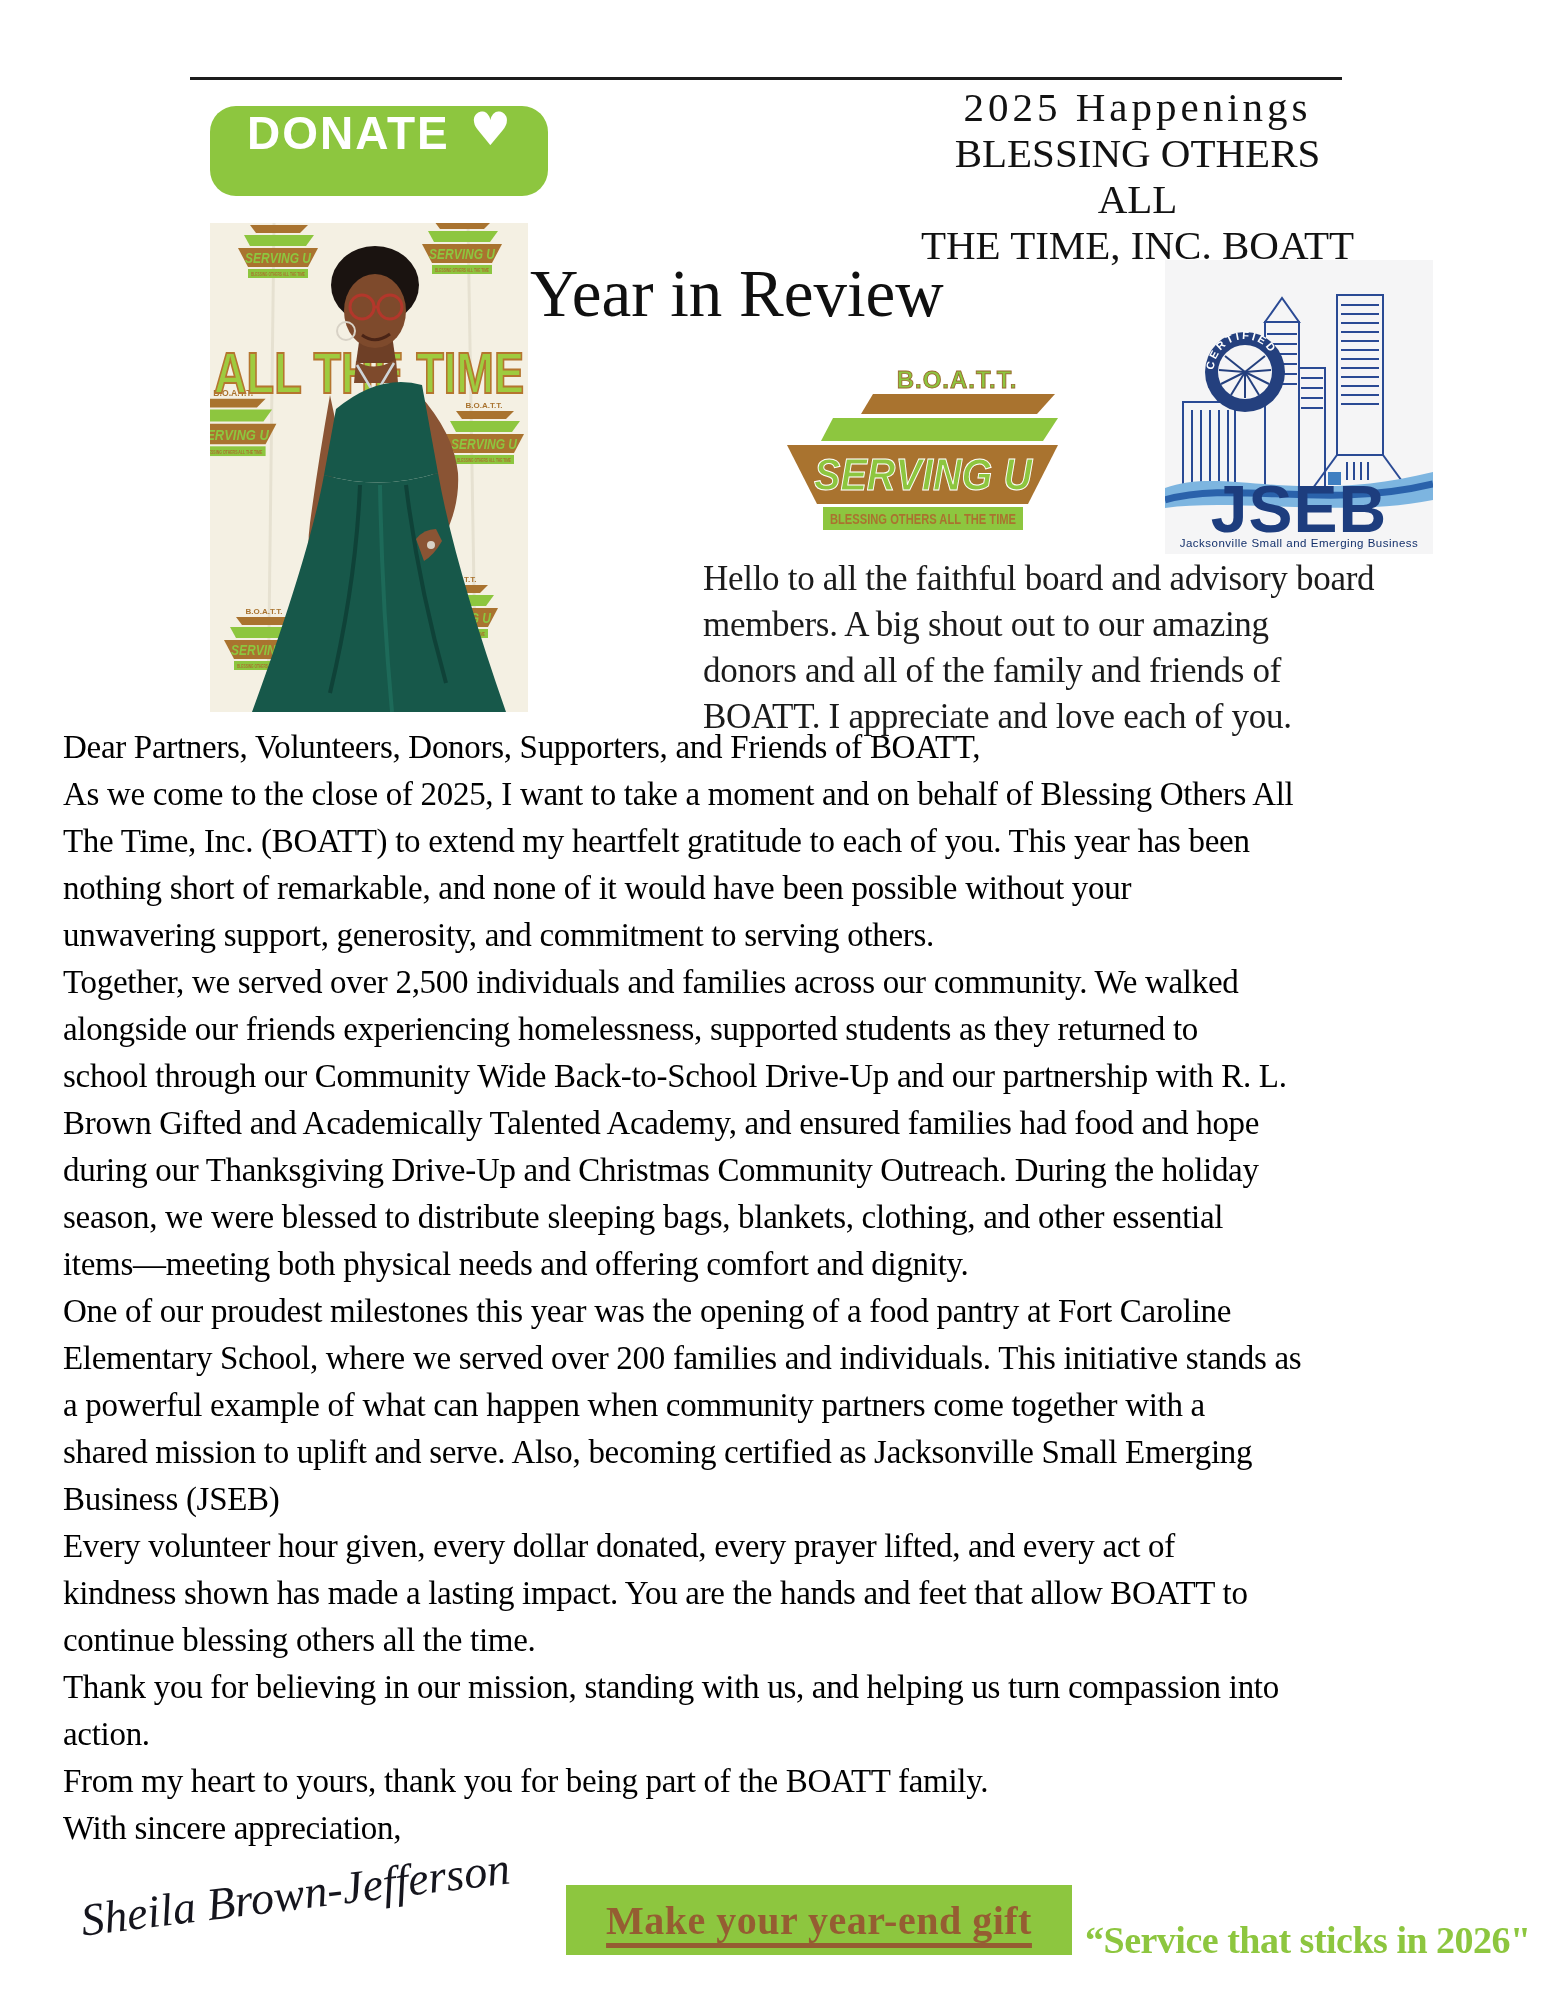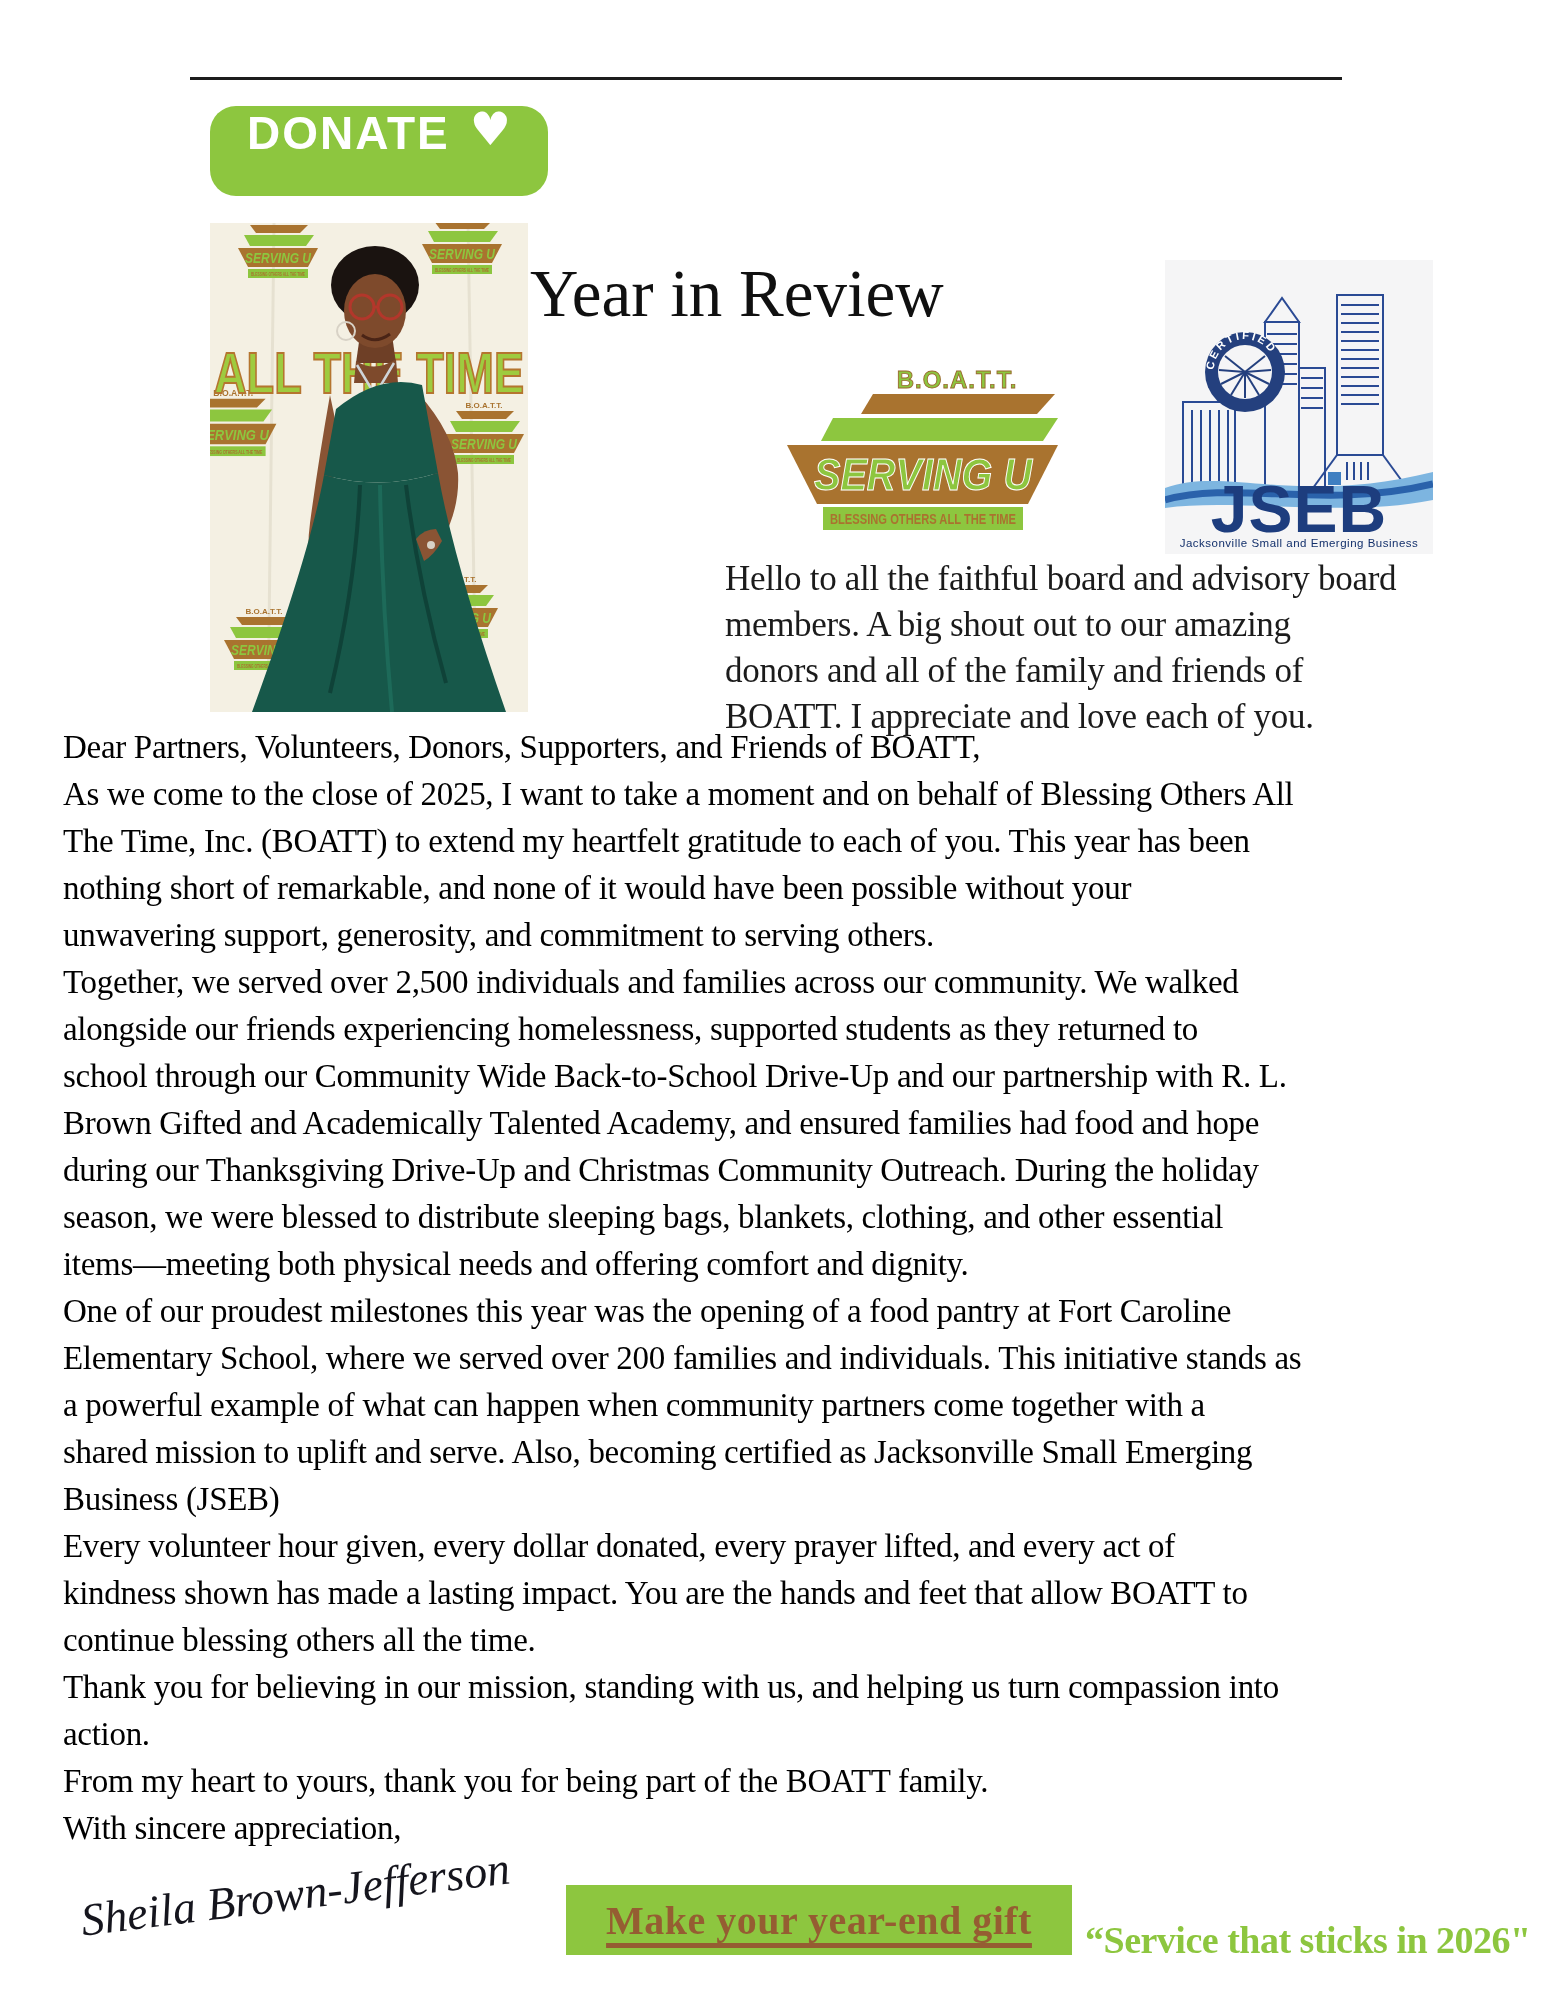--- a/index.html
+++ b/index.html
@@ -19,21 +19,21 @@
   #header-block .hap{font-size:41px;letter-spacing:4px;}
   #header-block .org{font-size:41px;letter-spacing:0px;}
 
   #year-title{left:530px;top:255px;width:690px;text-align:left;font-size:67px;color:#101010;}
 
   #photo{left:210px;top:223px;width:318px;height:489px;}
   #jseb{left:1165px;top:260px;width:268px;height:294px;}
   #boatt{left:785px;top:366px;width:275px;height:166px;}
 
   #greeting{left:703px;top:556px;width:740px;font-size:35px;line-height:46px;
-      letter-spacing:-0.3px;color:#1b1b1b;margin-left:22px;}
+      letter-spacing:-0.3px;color:#1b1b1b;}
 
   #letter{left:63px;top:724px;width:1480px;font-size:33px;letter-spacing:-0.3px;color:#000000;}
   #letter .ln{height:47px;line-height:47px;white-space:nowrap;}
 
   #signature{left:78px;top:1894px;font-size:46px;font-style:italic;color:#15151d;
       transform:rotate(-7deg);transform-origin:left top;font-family:"Liberation Serif",cursive,serif;}
 
   #gift-box{left:566px;top:1885px;width:506px;height:70px;background:#8dc63f;
       display:flex;align-items:center;justify-content:center;cursor:pointer;}
   #gift-box .cta{font-size:40px;font-weight:bold;color:#955d32;letter-spacing:0.5px;
@@ -48,20 +48,25 @@
 
 <div id="page">
 
   <div id="top-rule" class="abs"></div>
 
   <div id="donate-btn" class="abs">
     <span class="lbl">DONATE</span>
     <span class="heart">♥</span>
   </div>
 
+  <div id="header-block" class="abs">
+    <div class="hap">2025 Happenings</div>
+    <div class="org">BLESSING OTHERS ALL</div>
+    <div class="org">THE TIME, INC. BOATT</div>
+  </div>
 
   <div id="year-title" class="abs">Year in Review</div>
 
   <svg id="photo" class="abs" viewBox="0 0 318 489" preserveAspectRatio="none">
     <defs>
       <g id="miniLogo">
         <text x="40" y="7" font-size="8" font-weight="bold" fill="#a9732f" text-anchor="middle">B.O.A.T.T.</text>
         <polygon points="12,10 70,10 62,18 18,18" fill="#a9732f"></polygon>
         <polygon points="6,20 76,20 68,31 12,31" fill="#8dc63f"></polygon>
         <polygon points="0,33 80,33 70,52 10,52" fill="#a9732f"></polygon>

